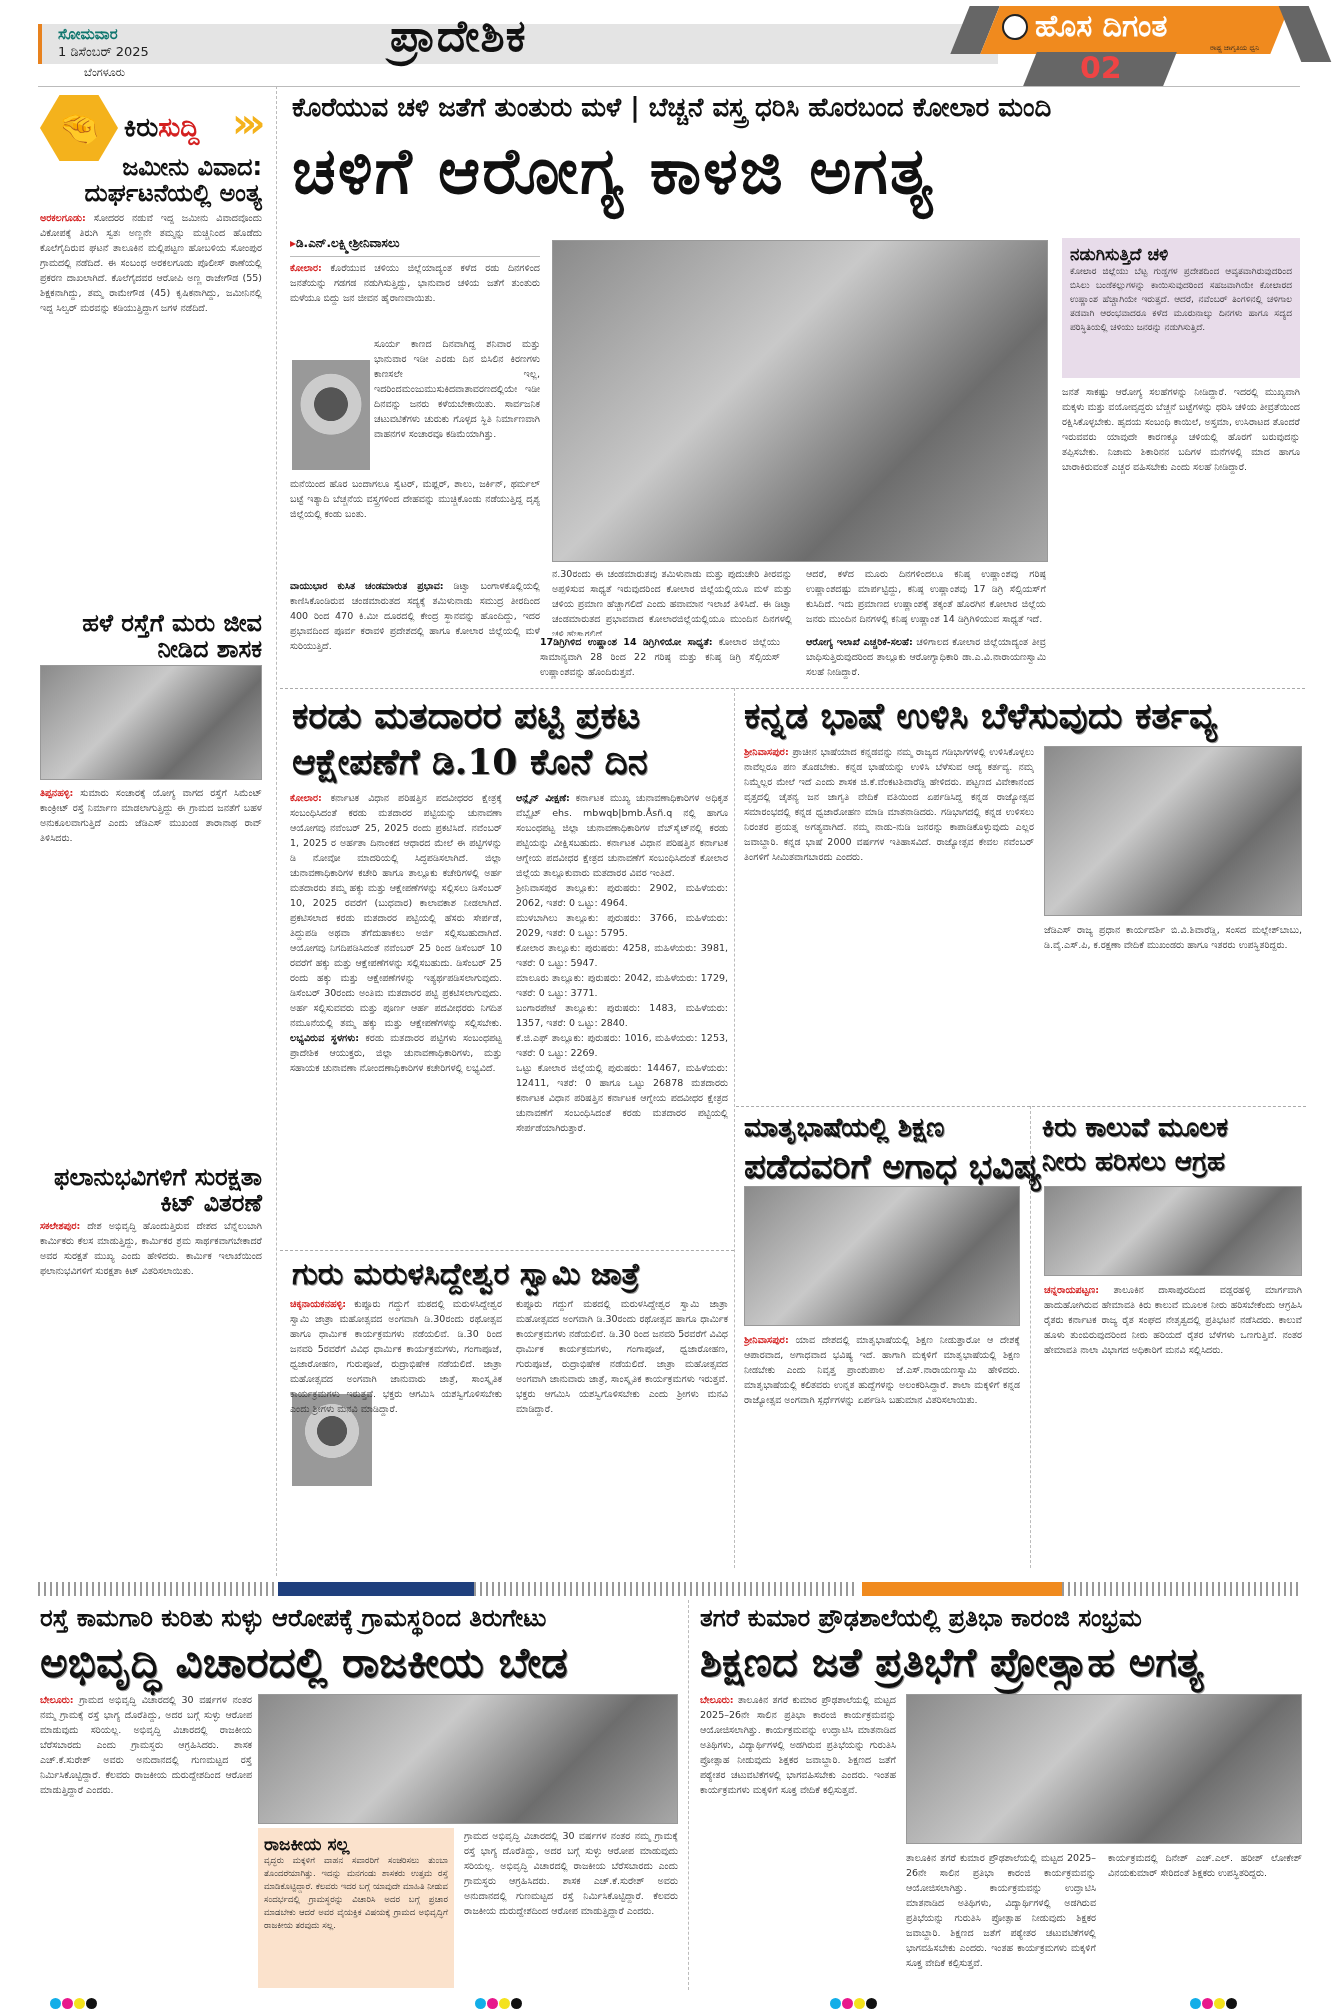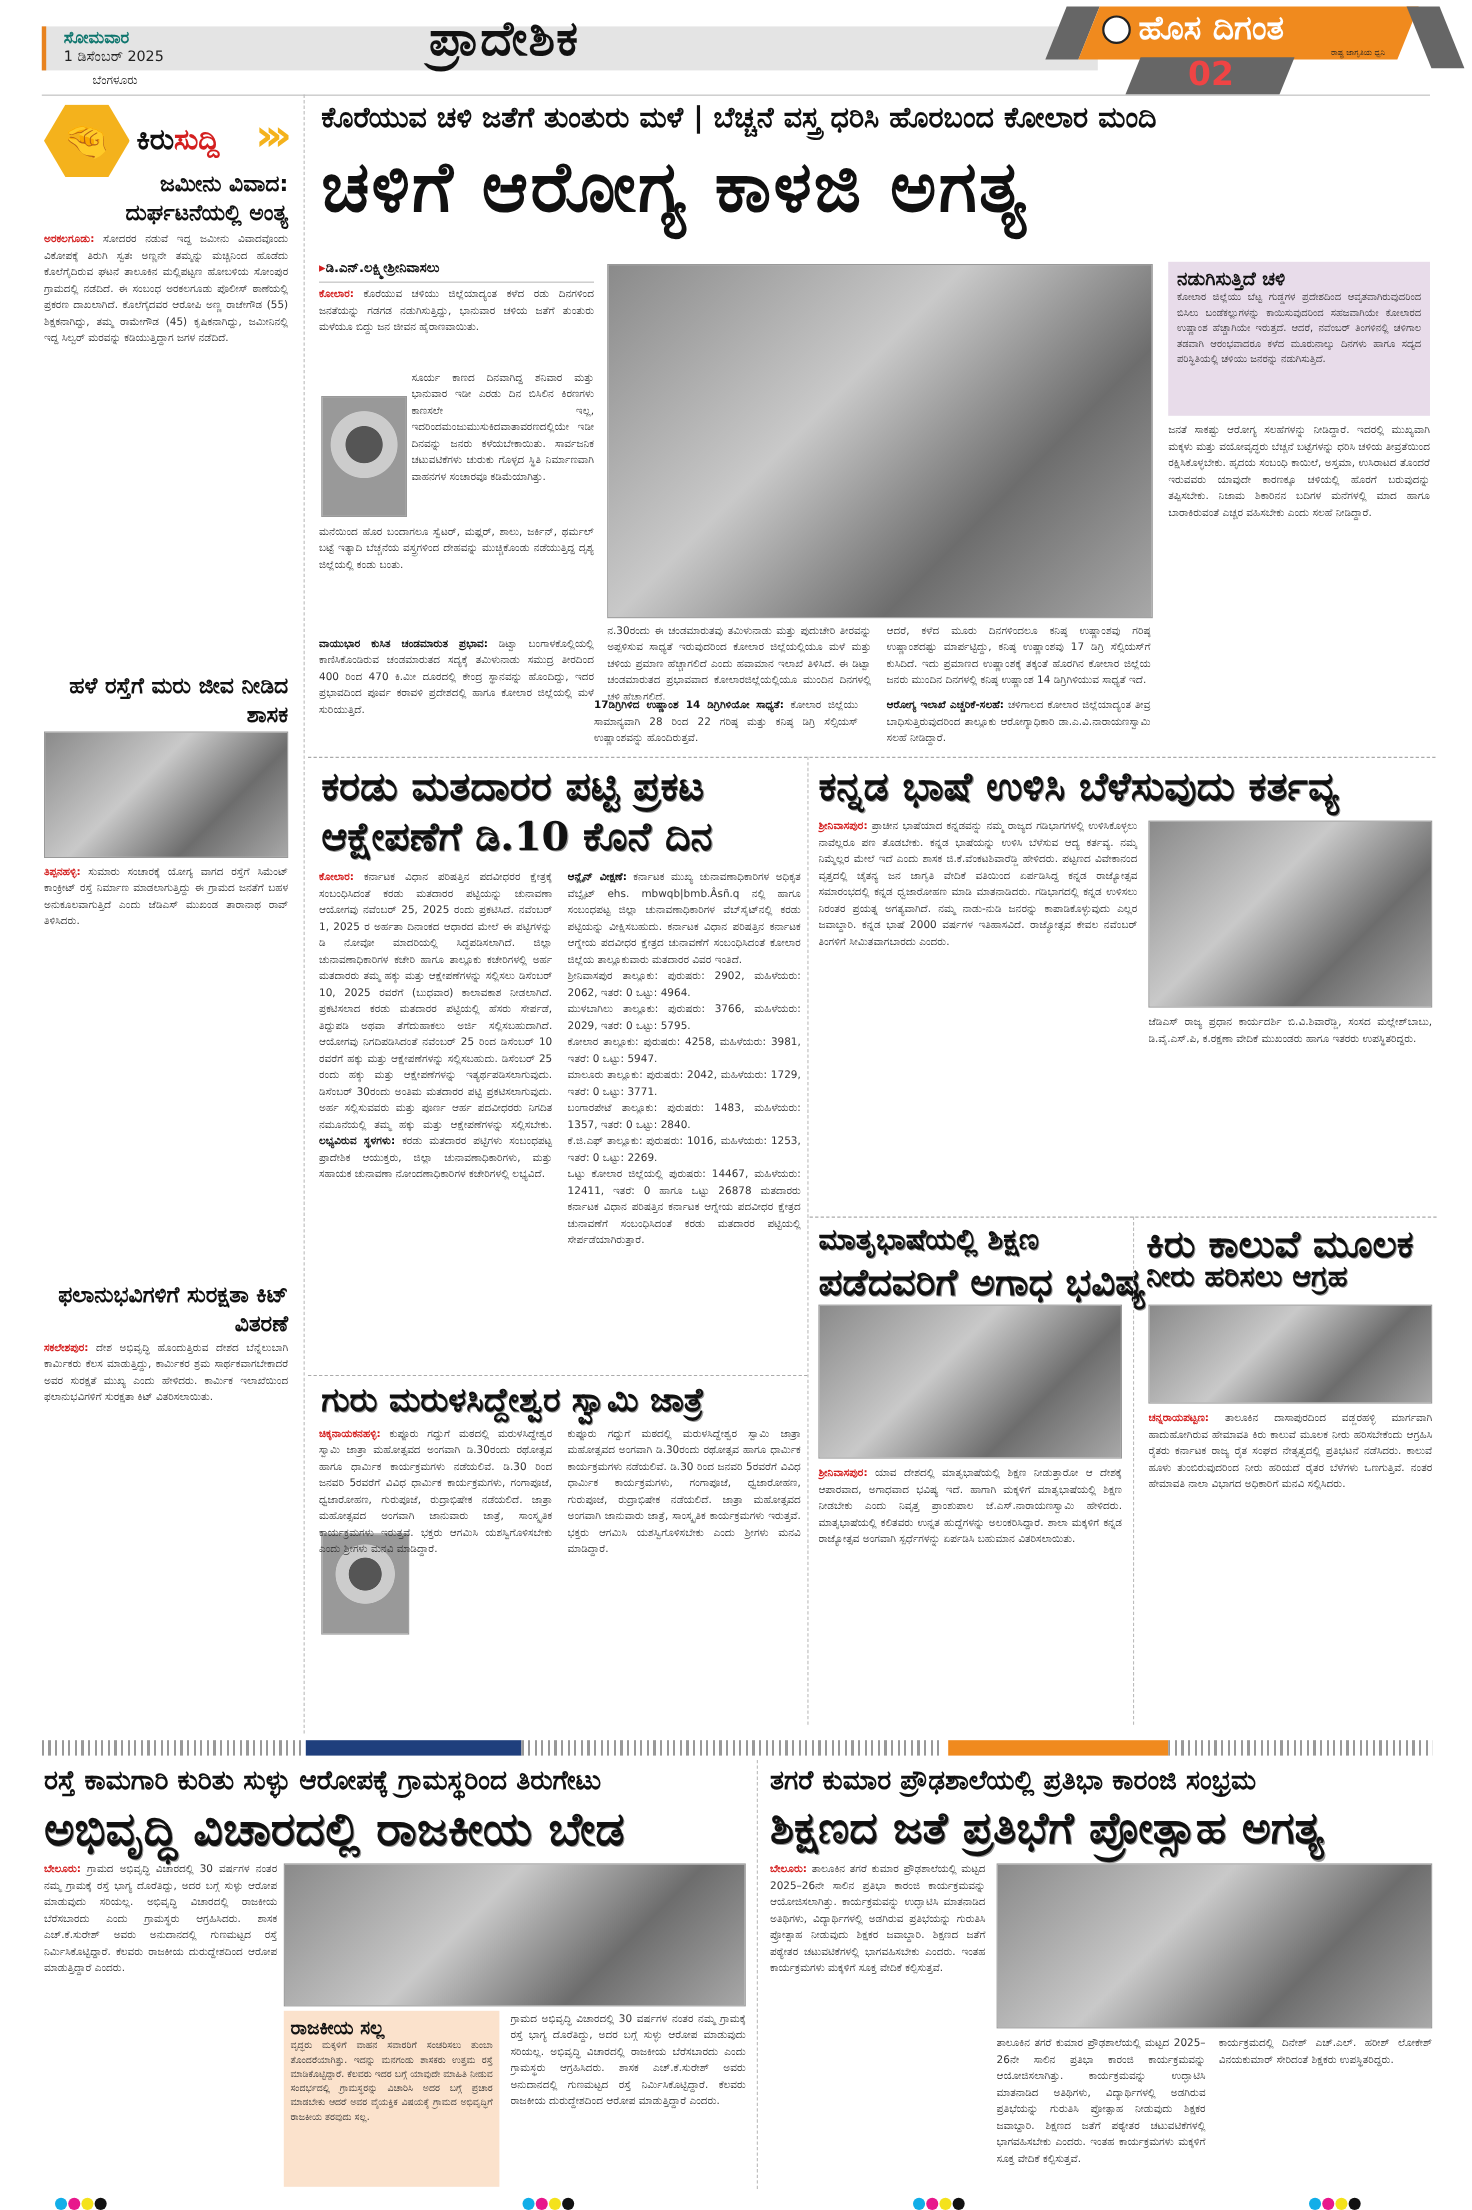--- a/index.html
+++ b/index.html
@@ -21,21 +21,21 @@
 .rule{background:#bbb;height:1px}
 .vrule{width:1px;border-left:1px dashed #bbb}
 .col-text{font-size:9.5px;line-height:15px;color:#333;text-align:justify}
 .dl{color:#d42020;font-weight:bold}
 .dlb{font-weight:bold;color:#111}
 .kiru-hex{left:40px;top:95px;width:78px;height:66px;background:#f4b21c;clip-path:polygon(25% 0,75% 0,100% 50%,75% 100%,25% 100%,0 50%)}
 .kiru-hand{left:58px;top:108px;font-size:34px}
 .kiru-label{left:124px;top:112px;font-size:26px;font-weight:700}
 .kiru-label .red{color:#d42020}
 .chev{left:232px;top:100px;font-size:40px;color:#f4b21c;font-weight:bold;letter-spacing:-8px}
-.h-small{font-weight:900;font-size:20px;text-align:right;line-height:26px}
+.h-small{font-weight:900;font-size:24px;text-align:right;line-height:26px}
 .sub-head{font-size:26px;font-weight:600}
 .mega{font-size:64px;font-weight:900;letter-spacing:2px}
 .big{font-size:36px;font-weight:900;font-family:"DejaVu Serif",serif}
 .byline{font-size:12px;font-weight:bold}
 .byline:before{content:"\25B8 ";color:#d42020}
 .photo{background:linear-gradient(135deg,#8a8a8a,#c9c9c9 40%,#6d6d6d 70%,#a8a8a8);border:1px solid #999}
 .portrait{background:radial-gradient(circle at 50% 40%,#555 0 22%,#ccc 23% 40%,#999 41%)}
 .sidebox{background:#e8dcea}
 .sidebox-title{font-size:17px;font-weight:900}
 .peach{background:#fbe2cc}
@@ -130,21 +130,21 @@
 
 <div class="abs rule" style="left:736px;top:1106px;width:570px;background:none;border-top:1px dashed #aaa"></div>
 
 <div class="abs big shadowtxt" style="left:744px;top:1112px;width:290px;font-size:26px">ಮಾತೃಭಾಷೆಯಲ್ಲಿ ಶಿಕ್ಷಣ</div>
 <div class="abs big shadowtxt" style="left:744px;top:1146px;width:300px;font-size:34px">ಪಡೆದವರಿಗೆ ಅಗಾಧ ಭವಿಷ್ಯ</div>
 <div class="abs photo" style="left:744px;top:1186px;width:276px;height:140px"></div>
 <div class="abs col-text" style="left:744px;top:1332px;width:276px;height:240px;overflow:hidden"><span class="dl">ಶ್ರೀನಿವಾಸಪುರ:</span> <span>ಯಾವ ದೇಶದಲ್ಲಿ ಮಾತೃಭಾಷೆಯಲ್ಲಿ ಶಿಕ್ಷಣ ನೀಡುತ್ತಾರೋ ಆ ದೇಶಕ್ಕೆ ಆಪಾರವಾದ, ಅಗಾಧವಾದ ಭವಿಷ್ಯ ಇದೆ. ಹಾಗಾಗಿ ಮಕ್ಕಳಿಗೆ ಮಾತೃಭಾಷೆಯಲ್ಲಿ ಶಿಕ್ಷಣ ನೀಡಬೇಕು ಎಂದು ನಿವೃತ್ತ ಪ್ರಾಂಶುಪಾಲ ಜೆ.ಎಸ್.ನಾರಾಯಣಸ್ವಾಮಿ ಹೇಳಿದರು. ಮಾತೃಭಾಷೆಯಲ್ಲಿ ಕಲಿತವರು ಉನ್ನತ ಹುದ್ದೆಗಳನ್ನು ಅಲಂಕರಿಸಿದ್ದಾರೆ. ಶಾಲಾ ಮಕ್ಕಳಿಗೆ ಕನ್ನಡ ರಾಜ್ಯೋತ್ಸವ ಅಂಗವಾಗಿ ಸ್ಪರ್ಧೆಗಳನ್ನು ಏರ್ಪಡಿಸಿ ಬಹುಮಾನ ವಿತರಿಸಲಾಯಿತು.</span></div>
 
 <div class="abs vrule" style="left:1030px;top:1106px;height:462px"></div>
 
-<div class="abs big shadowtxt" style="left:1042px;top:1112px;width:262px;font-size:34px">ಕಿರು ಕಾಲುವೆ ಮೂಲಕ</div>
+<div class="abs big shadowtxt" style="left:1042px;top:1112px;width:262px;font-size:26px">ಕಿರು ಕಾಲುವೆ ಮೂಲಕ</div>
 <div class="abs big shadowtxt" style="left:1042px;top:1146px;width:262px;font-size:26px">ನೀರು ಹರಿಸಲು ಆಗ್ರಹ</div>
 <div class="abs photo" style="left:1044px;top:1186px;width:258px;height:90px"></div>
 <div class="abs col-text" style="left:1044px;top:1282px;width:258px;height:290px;overflow:hidden"><span class="dl">ಚನ್ನರಾಯಪಟ್ಟಣ:</span> <span>ತಾಲೂಕಿನ ದಾಸಾಪುರದಿಂದ ವಡ್ಡರಹಳ್ಳಿ ಮಾರ್ಗವಾಗಿ ಹಾದುಹೋಗಿರುವ ಹೇಮಾವತಿ ಕಿರು ಕಾಲುವೆ ಮೂಲಕ ನೀರು ಹರಿಸಬೇಕೆಂದು ಆಗ್ರಹಿಸಿ ರೈತರು ಕರ್ನಾಟಕ ರಾಜ್ಯ ರೈತ ಸಂಘದ ನೇತೃತ್ವದಲ್ಲಿ ಪ್ರತಿಭಟನೆ ನಡೆಸಿದರು. ಕಾಲುವೆ ಹೂಳು ತುಂಬಿರುವುದರಿಂದ ನೀರು ಹರಿಯದೆ ರೈತರ ಬೆಳೆಗಳು ಒಣಗುತ್ತಿವೆ. ನಂತರ ಹೇಮಾವತಿ ನಾಲಾ ವಿಭಾಗದ ಅಧಿಕಾರಿಗೆ ಮನವಿ ಸಲ್ಲಿಸಿದರು.</span></div>
 
 <div class="abs rule" style="left:280px;top:1250px;width:454px;background:none;border-top:1px dashed #aaa"></div>
 
 <div class="abs big shadowtxt" style="left:292px;top:1256px;width:440px;font-size:30px">ಗುರು ಮರುಳಸಿದ್ದೇಶ್ವರ ಸ್ವಾಮಿ ಜಾತ್ರೆ</div>
 <div class="abs photo portrait" style="left:292px;top:1394px;width:80px;height:92px"></div>
 <div class="abs col-text" style="left:290px;top:1296px;width:212px;height:272px;overflow:hidden"><span class="dl">ಚಿಕ್ಕನಾಯಕನಹಳ್ಳಿ:</span> <span>ಕುಪ್ಪೂರು ಗದ್ದುಗೆ ಮಠದಲ್ಲಿ ಮರುಳಸಿದ್ದೇಶ್ವರ ಸ್ವಾಮಿ ಜಾತ್ರಾ ಮಹೋತ್ಸವದ ಅಂಗವಾಗಿ ಡಿ.30ರಂದು ರಥೋತ್ಸವ ಹಾಗೂ ಧಾರ್ಮಿಕ ಕಾರ್ಯಕ್ರಮಗಳು ನಡೆಯಲಿವೆ. ಡಿ.30 ರಿಂದ ಜನವರಿ 5ರವರೆಗೆ ವಿವಿಧ ಧಾರ್ಮಿಕ ಕಾರ್ಯಕ್ರಮಗಳು, ಗಂಗಾಪೂಜೆ, ಧ್ವಜಾರೋಹಣ, ಗುರುಪೂಜೆ, ರುದ್ರಾಭಿಷೇಕ ನಡೆಯಲಿದೆ. ಜಾತ್ರಾ ಮಹೋತ್ಸವದ ಅಂಗವಾಗಿ ಜಾನುವಾರು ಜಾತ್ರೆ, ಸಾಂಸ್ಕೃತಿಕ ಕಾರ್ಯಕ್ರಮಗಳು ಇರುತ್ತವೆ. ಭಕ್ತರು ಆಗಮಿಸಿ ಯಶಸ್ವಿಗೊಳಿಸಬೇಕು ಎಂದು ಶ್ರೀಗಳು ಮನವಿ ಮಾಡಿದ್ದಾರೆ.</span></div>
 <div class="abs col-text" style="left:516px;top:1296px;width:212px;height:272px;overflow:hidden">ಕುಪ್ಪೂರು ಗದ್ದುಗೆ ಮಠದಲ್ಲಿ ಮರುಳಸಿದ್ದೇಶ್ವರ ಸ್ವಾಮಿ ಜಾತ್ರಾ ಮಹೋತ್ಸವದ ಅಂಗವಾಗಿ ಡಿ.30ರಂದು ರಥೋತ್ಸವ ಹಾಗೂ ಧಾರ್ಮಿಕ ಕಾರ್ಯಕ್ರಮಗಳು ನಡೆಯಲಿವೆ. ಡಿ.30 ರಿಂದ ಜನವರಿ 5ರವರೆಗೆ ವಿವಿಧ ಧಾರ್ಮಿಕ ಕಾರ್ಯಕ್ರಮಗಳು, ಗಂಗಾಪೂಜೆ, ಧ್ವಜಾರೋಹಣ, ಗುರುಪೂಜೆ, ರುದ್ರಾಭಿಷೇಕ ನಡೆಯಲಿದೆ. ಜಾತ್ರಾ ಮಹೋತ್ಸವದ ಅಂಗವಾಗಿ ಜಾನುವಾರು ಜಾತ್ರೆ, ಸಾಂಸ್ಕೃತಿಕ ಕಾರ್ಯಕ್ರಮಗಳು ಇರುತ್ತವೆ. ಭಕ್ತರು ಆಗಮಿಸಿ ಯಶಸ್ವಿಗೊಳಿಸಬೇಕು ಎಂದು ಶ್ರೀಗಳು ಮನವಿ ಮಾಡಿದ್ದಾರೆ.</div>

